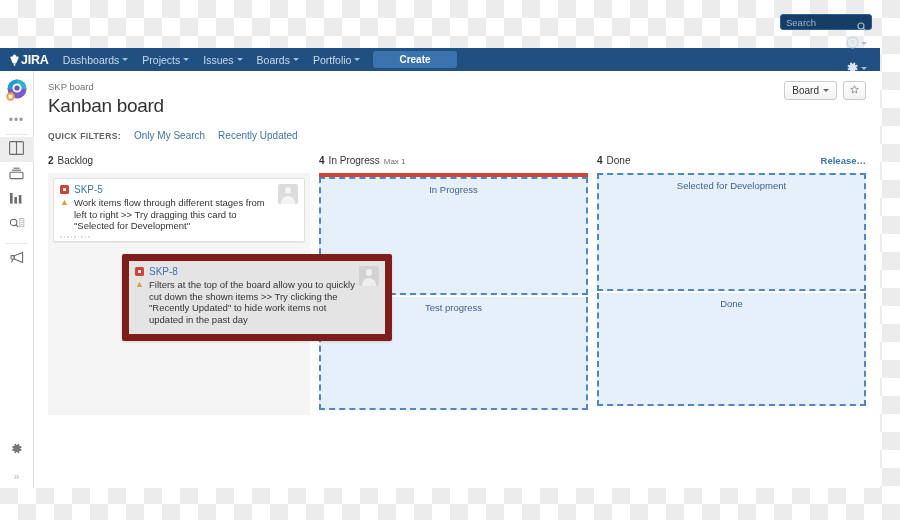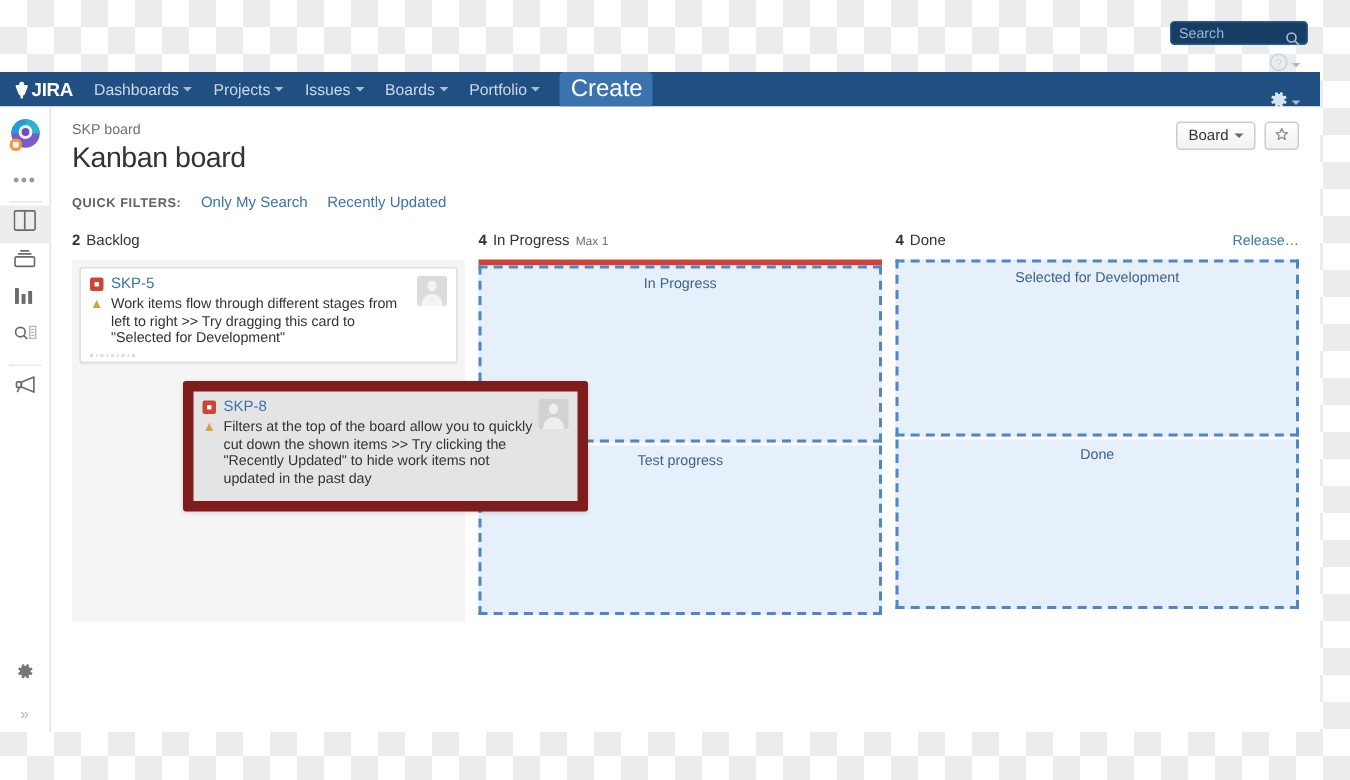--- a/index.html
+++ b/index.html
@@ -54,22 +54,22 @@
   }
   .caret-down {
     width: 0; height: 0; display: inline-block;
     border-left: 3px solid transparent;
     border-right: 3px solid transparent;
     border-top: 3px solid #a8bdd4;
   }
   .create-btn {
     margin-left: 6px;
     background: #3b73af;
-    color: #fff; font-size: 16px; font-weight: normal;
-    padding: 3px 7px; border-radius: 3px;
+    color: #fff; font-size: 10px; font-weight: bold;
+    padding: 3px 26px; border-radius: 3px;
     cursor: pointer;
   }
   .nav-right {
     margin-left: auto; display: flex; align-items: flex-end;
     padding-right: 8px; gap: 2px; flex-direction: column;
   }
   .search-box {
     position: relative;
     background: #163d63;
     border: 1px solid #2a5f93;
@@ -197,21 +197,21 @@
   .col-done { width: 272px; }
   .col-head {
     height: 18px;
     font-size: 10px; color: #333;
     display: flex; align-items: baseline; gap: 4px;
     white-space: nowrap;
   }
   .col-count { font-weight: bold; }
   .col-max { font-size: 8px; color: #707070; }
   .col-release {
-    margin-left: auto; font-size: 9.5px; color: #3b73af; cursor: pointer;
+    margin-left: auto; font-size: 9.5px; color: #3b73af; cursor: pointer; font-weight: bold;
   }
   .col-body {
     flex: 1; position: relative;
   }
   .col-body-backlog {
     background: #f5f5f5;
     padding: 5px;
   }
   .wip-bar {
     height: 4px; background: #d04437; width: 100%;

